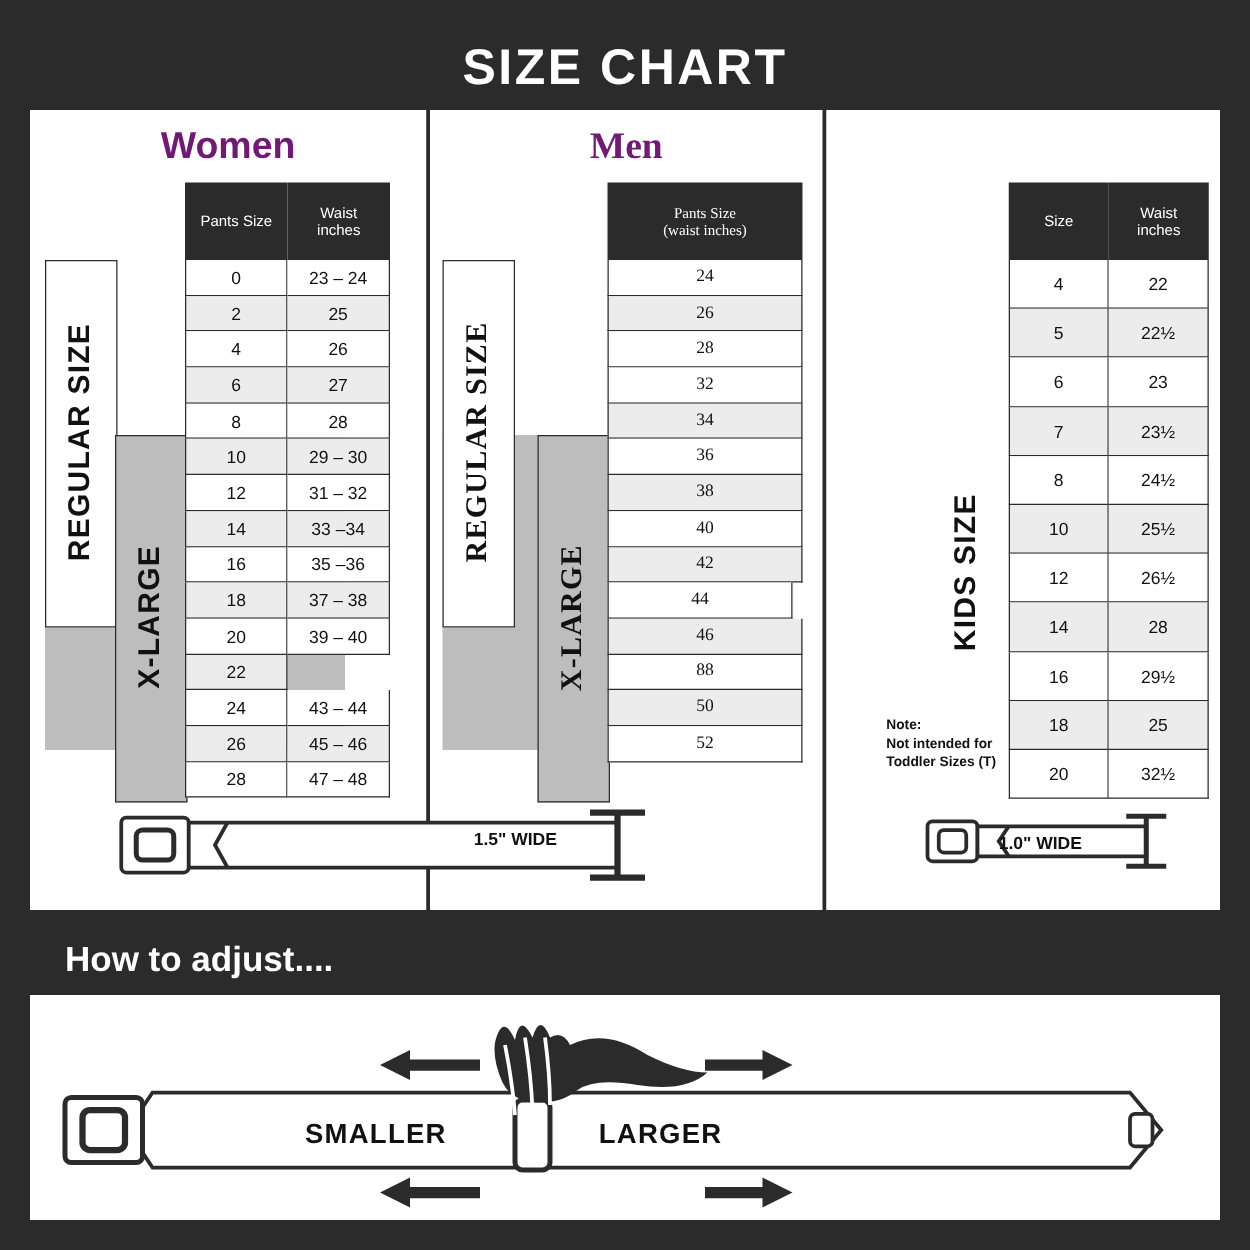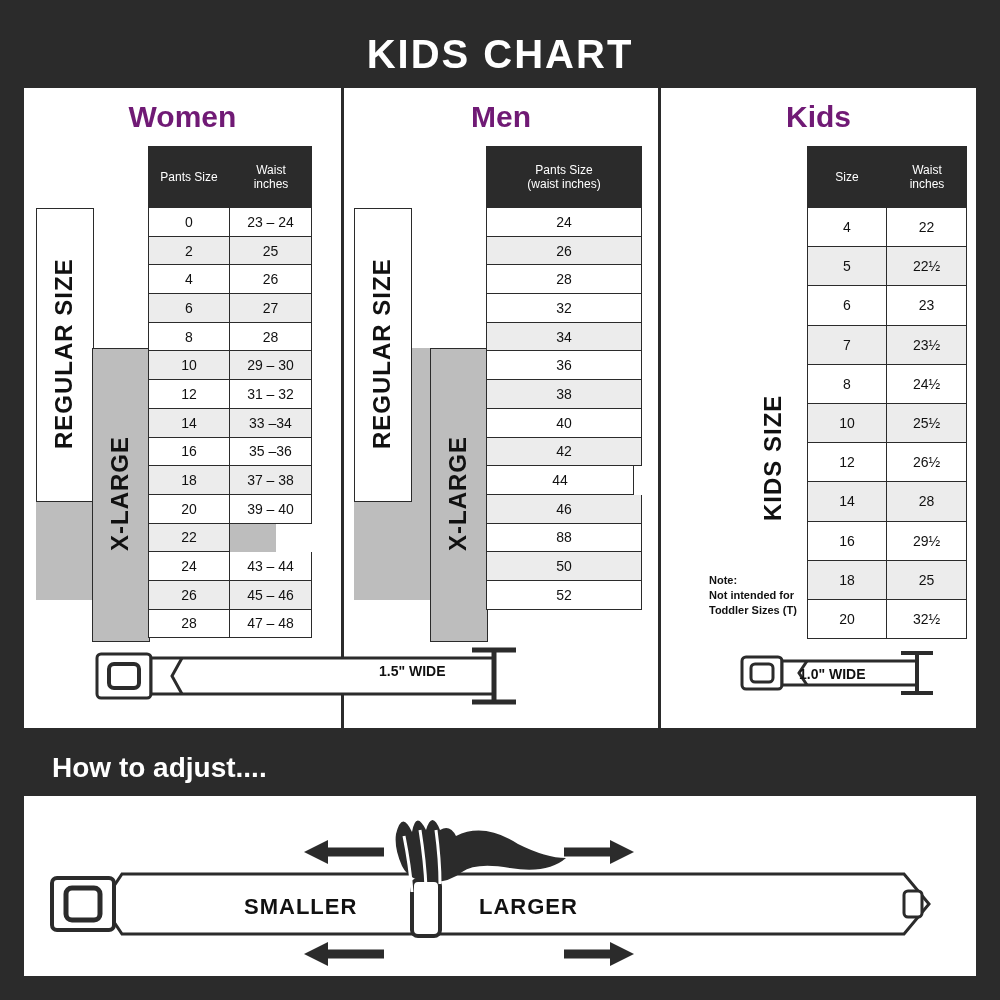--- a/index.html
+++ b/index.html
@@ -87,21 +87,21 @@
   .adj-label{
     position:absolute;font-size:22px;font-weight:bold;color:#111;letter-spacing:1px;
   }
 </style>
 </head>
 <body>
 
 <div class="page">
 
   <div class="title-bar">
-    <div class="title">KIDS CHART</div>
+    <div class="title">SIZE CHART</div>
   </div>
 
   <div class="top-panel">
 
     <div class="divider-v" style="left:317px;"></div>
     <div class="divider-v" style="left:634px;"></div>
 
     <div class="section" style="left:0;width:317px;">
       <div class="sec-head">Women</div>
 
@@ -182,21 +182,21 @@
               <div class="cell colborder alt" style="width: 82px; border-left: none;">45 – 46</div>
             </div>
             <div style="display: flex; height: 28.7px;">
               <div class="cell colborder white" style="width: 82px;">28</div>
               <div class="cell colborder white" style="width: 82px; border-left: none;">47 – 48</div>
             </div>
           </div>
       </div>
     </div>
 
-    <div class="section" style="left:320px;width:314px;">
+    <div class="section" style="left:320px;width:314px;font-family:Liberation Serif, serif;">
       <div class="sec-head">Men</div>
 
       <div class="band-gray" style="left:10px;top:260px;width:132px;height:252px;"></div>
       <div class="band-reg" style="left:10px;top:120px;width:56px;height:292px;"></div>
       <div class="band-xl" style="left:86px;top:260px;width:56px;height:292px;"></div>
 
       <div class="vlabel" style="left:10px;top:120px;width:56px;height:292px;">REGULAR SIZE</div>
       <div class="vlabel" style="left:86px;top:260px;width:56px;height:292px;">X-LARGE</div>
 
       <div class="tblwrap" style="left:142px;top:58px;width:156px;">
@@ -217,21 +217,20 @@
             <div class="cell colborder white" style="width: 148px; height: 28.7px;">44</div>
             <div class="cell colborder alt" style="width: 156px; height: 28.7px;">46</div>
             <div class="cell colborder white" style="width: 156px; height: 28.7px;">88</div>
             <div class="cell colborder alt" style="width: 156px; height: 28.7px;">50</div>
             <div class="cell colborder white" style="width: 156px; height: 28.7px;">52</div>
           </div>
       </div>
     </div>
 
     <div class="section" style="left:637px;width:315px;">
-      <div class="sec-head">Kids</div>
 
       <div class="vlabel" style="left:84px;top:250px;width:56px;height:240px;">KIDS SIZE</div>
 
       <div class="note" style="left:48px;top:485px;width:130px;white-space:pre-line;">Note:
 Not intended for
 Toddler Sizes (T)</div>
 
       <div class="tblwrap" style="left:146px;top:58px;width:160px;">
         <div style="display:flex;height:62px;">
           <div class="hdr" style="width:80px;">

